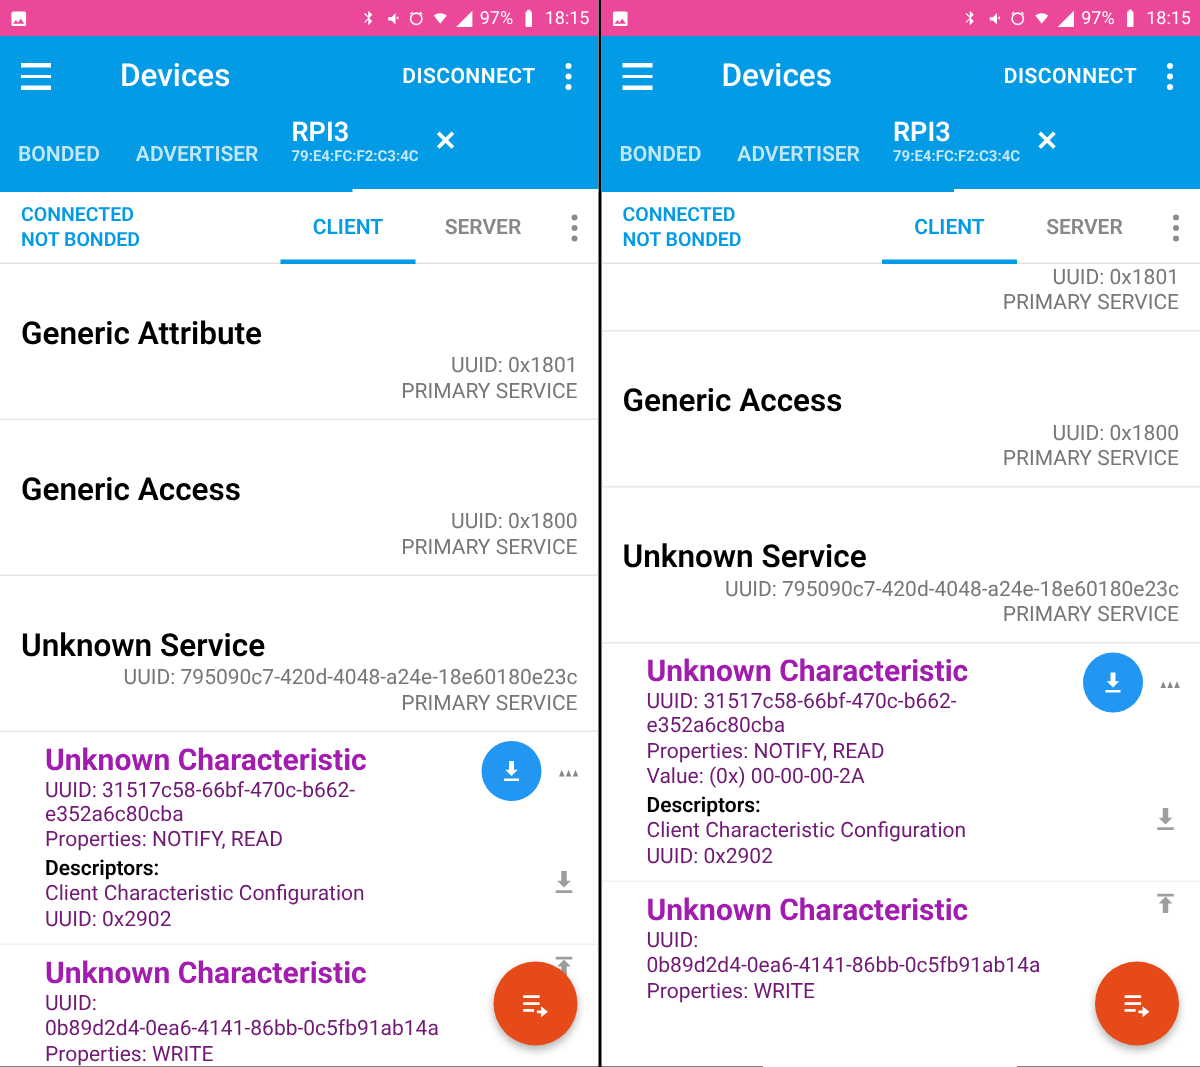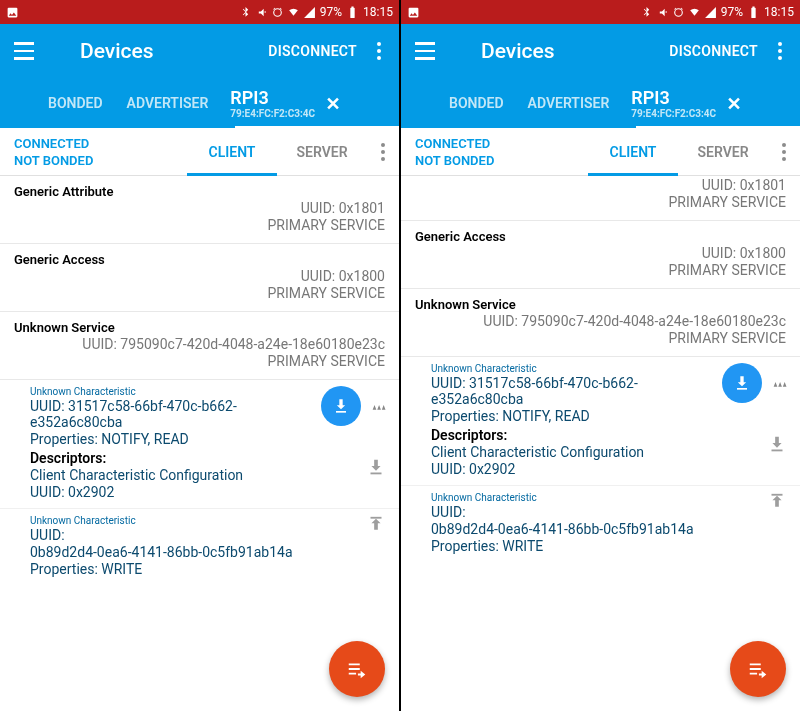--- a/index.html
+++ b/index.html
@@ -1,57 +1,57 @@
 <!DOCTYPE html>
 <html><head>
 <meta charset="utf-8">
 <style>
   * { box-sizing: border-box; margin: 0; padding: 0; }
   body { font-family: Roboto, "Helvetica Neue", Arial, sans-serif; background: #000; width: 800px; height: 711px; overflow: hidden; display: flex; }
   .pane { width: 399px; height: 711px; background: #fff; position: relative; overflow: hidden; }
   .pane1 { margin-right: 2px; }
 
-  .statusbar { height: 24px; background: #b91c1c; color: #fff; display: flex; justify-content: flex-end; align-items: center; padding: 0 6px; font-size: 12px; gap: 4px; }
+  .statusbar { height: 24px; background: #ec4899; color: #fff; display: flex; justify-content: flex-end; align-items: center; padding: 0 6px; font-size: 12px; gap: 4px; }
   .statusbar .icons { display: flex; gap: 3px; align-items: center; }
   .statusbar svg { width: 13px; height: 13px; fill: #fff; }
   .statusbar .sl { fill:#fff; }
 
   .toolbar1 { height: 54px; background: #039be5; color: #fff; display: flex; align-items: center; padding-left: 14px; }
   .hamburger { width:28px; display:flex; flex-direction:column; gap:5px; cursor:pointer;}
   .hamburger span{ height:2.5px; width:20px; background:#fff; }
   .title1 { margin-left: 38px; font-size: 21px; font-weight: 500; flex:1;}
   .disconnect { font-size: 14px; font-weight:600; letter-spacing:0.3px; margin-right:2px;}
   .dot3 { width: 40px; display:flex; flex-direction:column; align-items:center; gap:3px;}
   .dot3 span { width:4px;height:4px;border-radius:50%;background:#fff;}
 
-  .toolbar2 { height: 50px; background:#039be5; color:#c2e7f7; display:flex; align-items:center; font-size:14px; font-weight:600; position:relative;padding-left:36px;}
+  .toolbar2 { height: 50px; background:#039be5; color:#c2e7f7; display:flex; align-items:flex-start; font-size:14px; font-weight:600; position:relative;}
   .tbtn { padding: 0 12px; display:flex; align-items:center; height:100%;}
   .tabdev { flex:1; display:flex; align-items:center; color:#fff; padding-left:10px; padding-right:2px; position:relative;}
   .tabdev .n { font-size:18px; font-weight:600;}
   .tabdev .m { font-size:10px; font-weight:700; color:#c2e7f7;}
   .tabdev .x { width:36px; text-align:center; font-size:18px; color:#fff;}
   .tabind { position:absolute; bottom:0; left:235px; right:0; height:2px; background:#fff;}
 
   .subbar { height: 48px; border-bottom:1px solid #e0e0e0; display:flex; align-items:center;}
   .connblock { padding: 0 14px; color:#039be5; font-size:13px; font-weight:600; line-height:17px;}
   .flex1{flex:1;}
   .subtab { width:90px; text-align:center; font-size:14px; font-weight:600; color:#888; position:relative; height:100%; display:flex; align-items:center; justify-content:center;}
   .subtab.active{ color:#039be5;}
   .subtab.active::after{ content:""; position:absolute; bottom:-1px; left:0; right:0; height:3px; background:#039be5;}
   .gdot3 { width: 32px; display:flex; flex-direction:column; align-items:center; gap:3px;}
   .gdot3 span{ width:4px;height:4px;border-radius:50%;background:#8c8c8c;}
 
   .content { overflow:hidden; }
   .svc { padding: 8px 14px 10px; border-bottom:1px solid #e8e8e8;}
   .svc.partial { padding-top:0; }
-  .svc h3{ font-size:13px; font-weight:600; color:#000;}
+  .svc h3{ font-size:21px; font-weight:600; color:#000;margin-top:27px;}
   .svc .u, .svc .p { font-size:14px; color:#777; margin-top:1px;text-align:right;}
   .char { padding: 6px 14px 8px 30px; border-bottom:1px solid #f0f0f0; position:relative;}
-  .char h4 { font-size:10px; font-weight:400; color:#0369a1;}
-  .char .u, .char .p { font-size:14px; color:#0c4a6e; margin-top:1px;}
+  .char h4 { font-size:20px; font-weight:700; color:#a21caf;}
+  .char .u, .char .p { font-size:14px; color:#701a75; margin-top:1px;}
   .char .d { font-size:14px; font-weight:600; color:#000; margin-top:3px;}
   .acticons { position:absolute; right:8px; top:6px; display:flex; gap:8px; align-items:center;}
   .dlcirc { width:40px;height:40px;border-radius:50%;background:#2196f3;display:flex;align-items:center;justify-content:center;}
   .rowicons{ color:#888;}
   .smdl { width:22px;}
 
   .fab { position:absolute; bottom:14px; right:14px; width:56px; height:56px; border-radius:50%; background:#e64a19; display:flex; align-items:center; justify-content:center; box-shadow:0 3px 6px rgba(0,0,0,.3);}
   .fab svg{ fill:#fff; width:22px; height:22px;}
   .upic{ position:absolute; right:12px; top:6px; color:#888;}
 </style>
@@ -283,20 +283,21 @@
               <rect x="6" y="18" width="12" height="2"></rect>
             </svg>
         </div>
         <svg class="rowicons" viewBox="0 0 24 24" width="22" height="22" fill="#888">
             <path d="M6 4v7l2 5H4l2-5zM11 4v7l2 5H9l2-5zM16 4v7l2 5h-4l2-5z"></path>
           </svg>
       </div>
       <h4>Unknown Characteristic</h4>
       <div class="u" style="max-width:280px">UUID: 31517c58-66bf-470c-b662-e352a6c80cba</div>
       <div class="u">Properties: NOTIFY, READ</div>
+      <div class="u">Value: (0x) 00-00-00-2A</div>
       <div class="d">Descriptors:</div>
       <div class="u">Client Characteristic Configuration</div>
       <svg class="smdl" style="position:absolute; right:12px; bottom:30px;" viewBox="0 0 24 24" fill="#9e9e9e">
           <path d="M12 16l-5-5h3V4h4v7h3z"></path>
           <rect x="6" y="18" width="12" height="2"></rect>
         </svg>
       <div class="u">UUID: 0x2902</div>
     </div>
     <div class="char" style="border-bottom:none">
       <svg class="upic" viewBox="0 0 24 24" width="22" fill="#9e9e9e">

